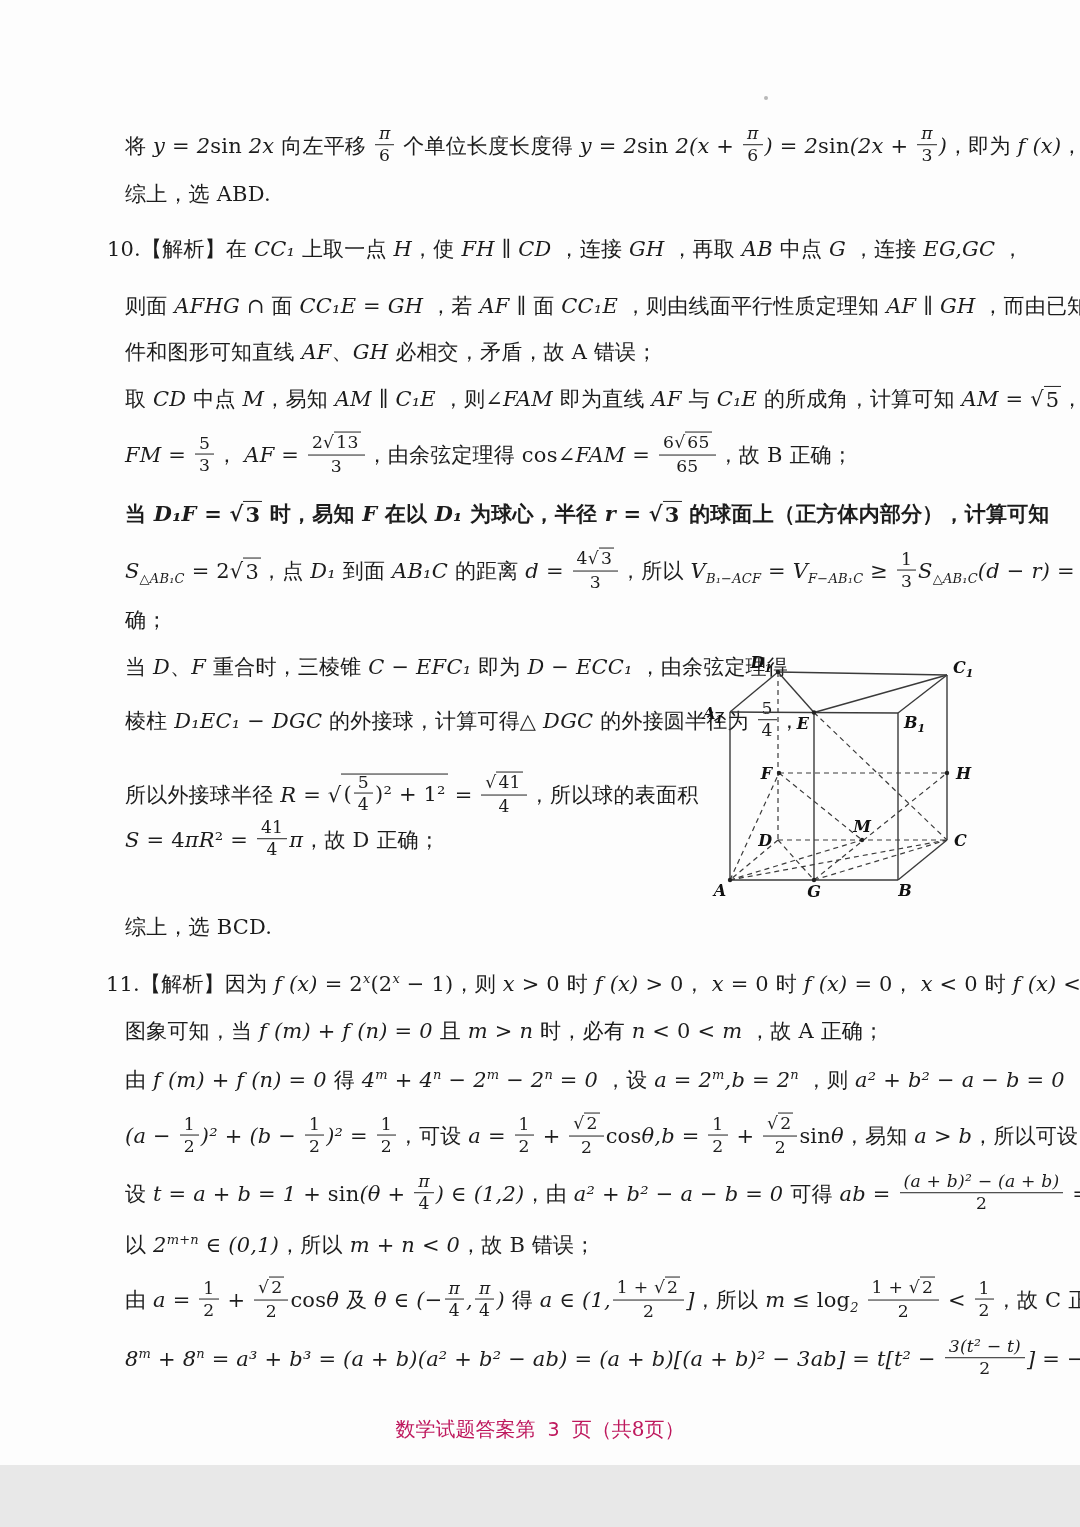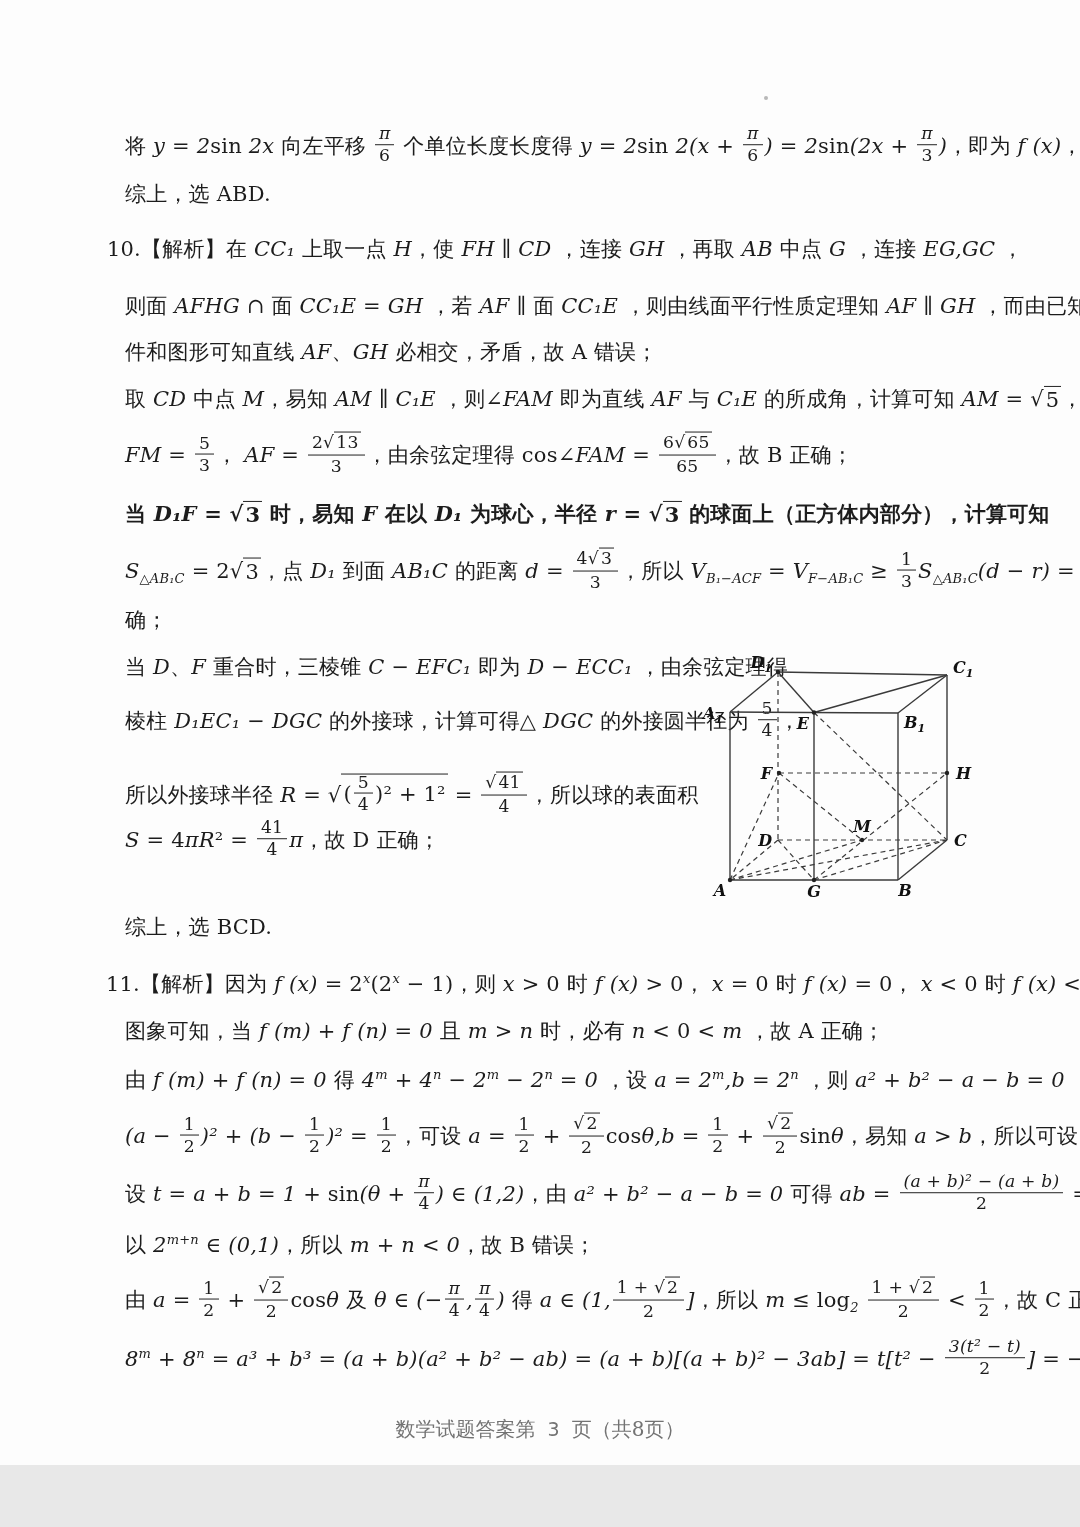--- a/index.html
+++ b/index.html
@@ -14,21 +14,21 @@
   .fr{display:inline-block;vertical-align:middle;text-align:center;font-size:0.82em;line-height:1.12;
       transform:translateY(-2px);margin:0 2px;}
   .fr .fn{display:block;padding:0 4px 1px;border-bottom:1.3px solid #222;}
   .fr .fd{display:block;padding-top:1px;}
   .sq{display:inline-flex;align-items:center;vertical-align:middle;transform:translateY(-1px);}
   .sq .rad{font-style:normal;}
   .sq .sqc{border-top:1.3px solid #222;padding:0 2px;}
   .figure{position:absolute;left:690px;top:640px;}
   .vlabel{font-family:"DejaVu Serif","Liberation Serif",serif;font-style:italic;font-weight:bold;font-size:16px;fill:#111;}
   .vsub{font-size:11px;}
-  .footer{position:absolute;left:0;top:1416px;width:100%;text-align:center;font-size:20px;color:#737373;
+  .footer{position:absolute;left:0;top:1416px;width:100%;text-align:center;font-size:20px;color:#be185d;
           font-family:"DejaVu Serif","Liberation Serif",serif;}
   .footer .pgnum{margin:0 12px;font-family:"DejaVu Sans","Liberation Sans",sans-serif;font-size:19px;}
   .artifact{position:absolute;left:764px;top:96px;width:4px;height:4px;border-radius:50%;background:#9a9a9a;opacity:.7;}
 </style>
 </head>
 <body>
 
 <div class="page">
   <div class="artifact"></div>
   <div id="lines">

